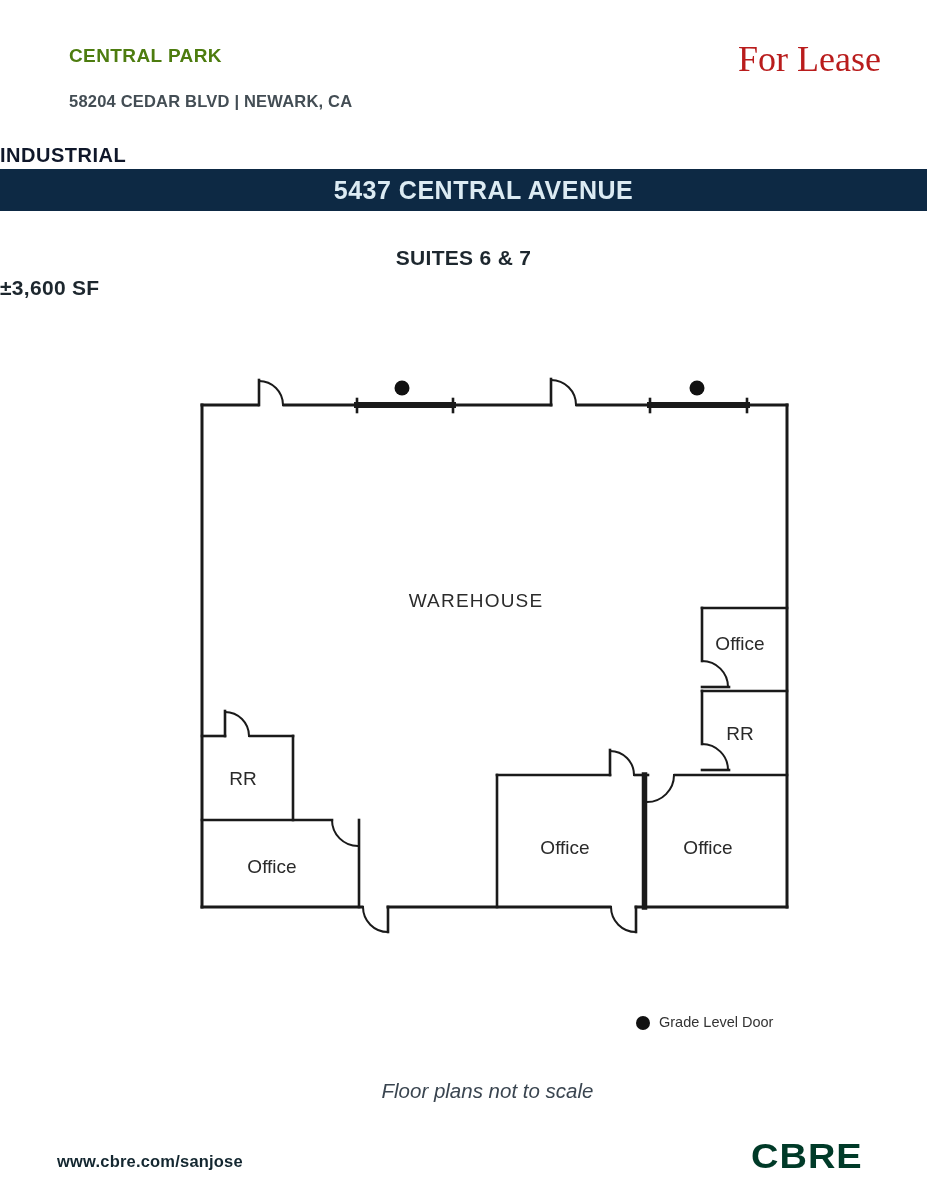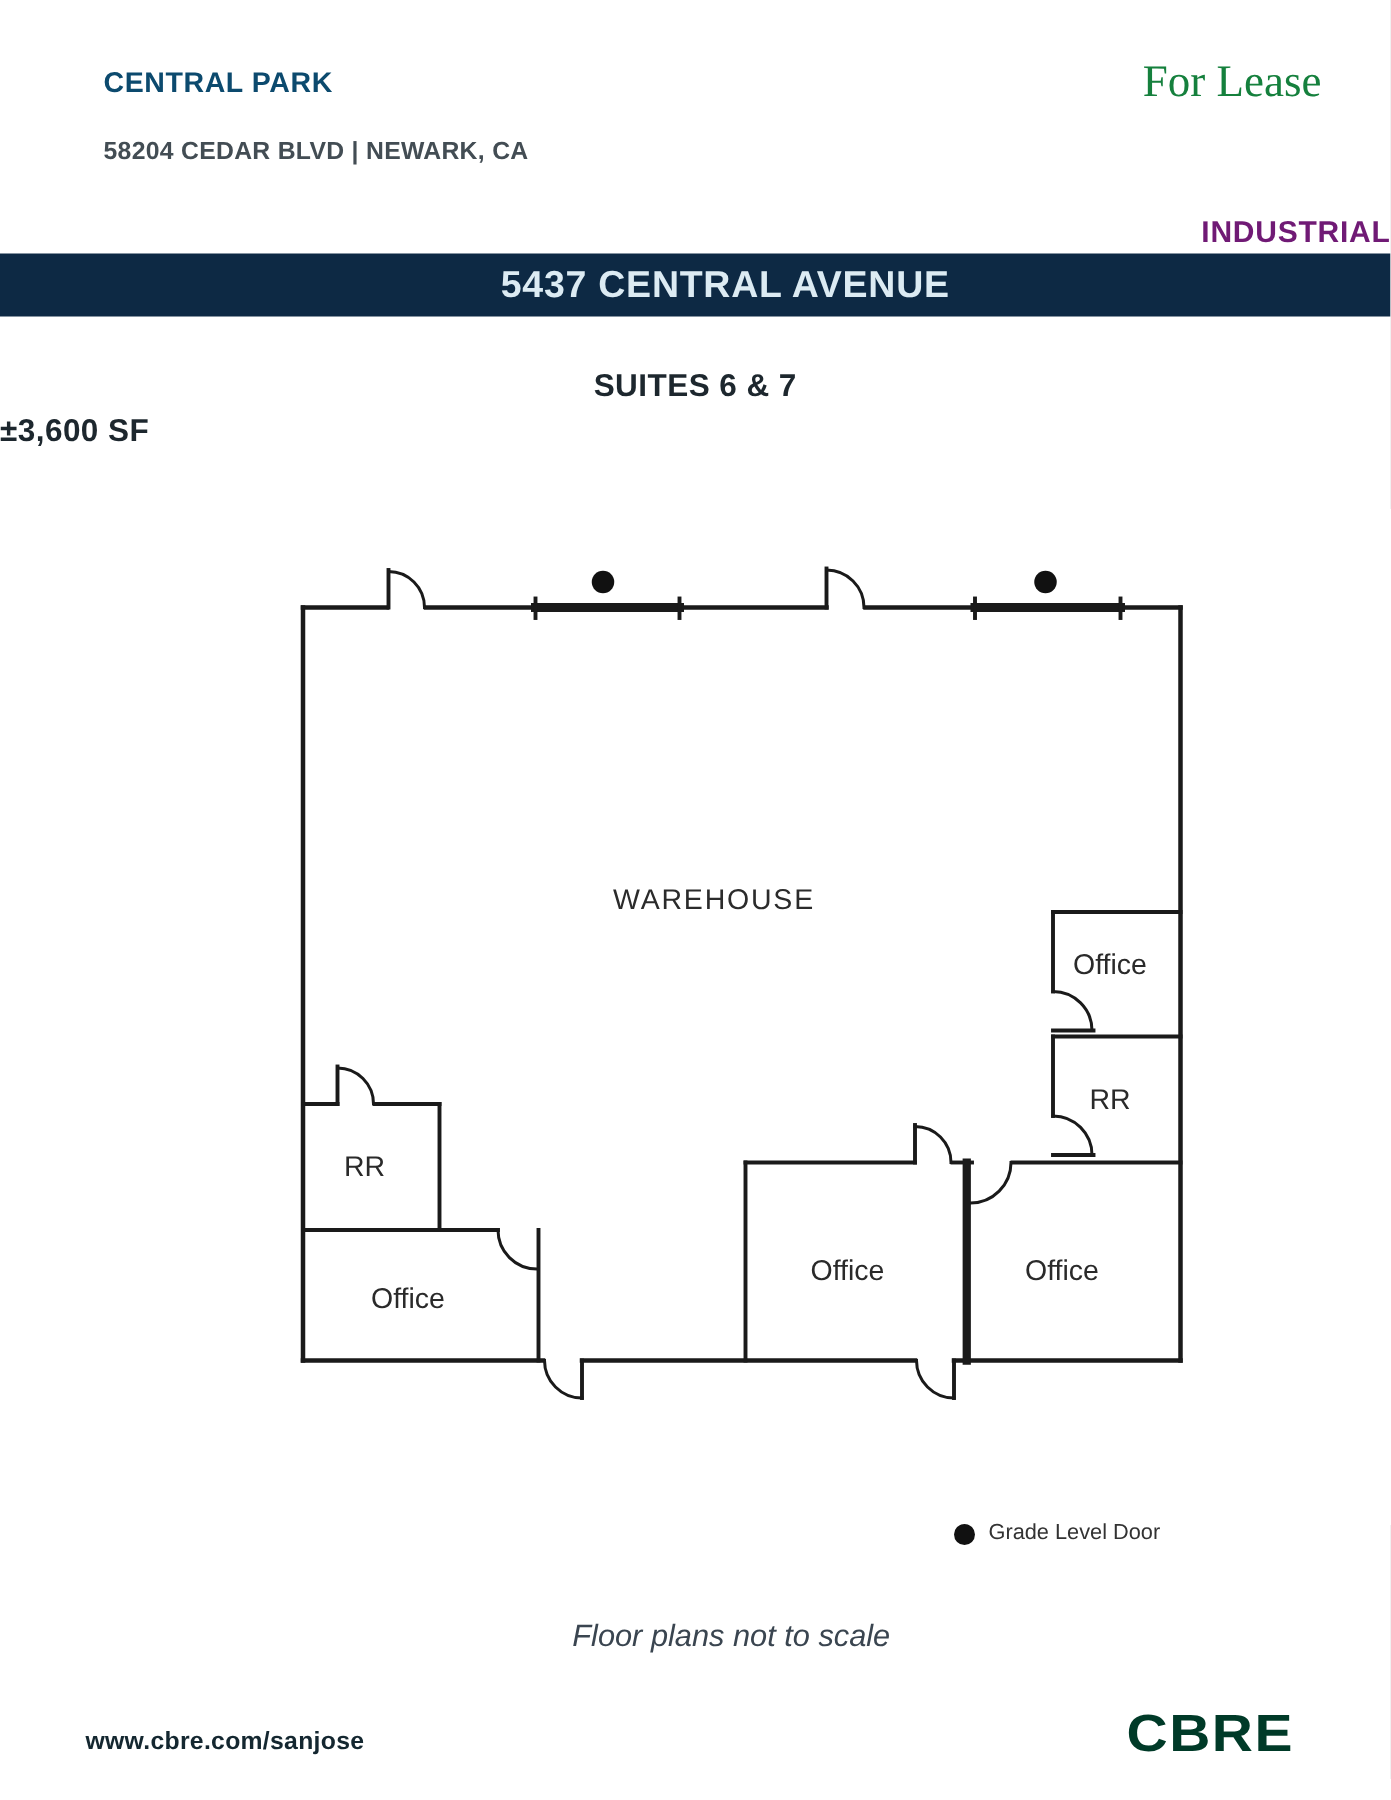--- a/index.html
+++ b/index.html
@@ -1,25 +1,25 @@
 <!DOCTYPE html>
 <html><head>
 <meta charset="utf-8">
 <style>
   html,body{margin:0;padding:0;background:#e8e8e8;}
   .page{
     position:relative;width:927px;height:1200px;background:#ffffff;
     font-family:"Liberation Sans",sans-serif;overflow:hidden;margin:0 auto;
   }
   .abs{position:absolute;}
-  .property-name{left:69px;top:45px;font-size:19px;font-weight:bold;color:#0c4a6e;letter-spacing:.4px;}
+  .property-name{left:69px;top:45px;font-size:19px;font-weight:bold;color:#4d7c0f;letter-spacing:.4px;}
   .addr1{left:69px;top:69px;font-size:16.5px;font-weight:bold;color:#4a545b;letter-spacing:.2px;}
   .addr2{left:69px;top:92px;font-size:16.5px;font-weight:bold;color:#434d54;letter-spacing:.2px;}
-  .for-lease{right:46px;top:38px;font-size:30px;color:#15803d;font-family:"Liberation Serif",serif;margin-left:32px;}
-  .industrial{left:0;top:144px;width:100%;text-align:right;font-size:20px;font-weight:bold;color:#701a75;letter-spacing:.5px;}
+  .for-lease{right:46px;top:38px;font-size:36px;color:#b91c1c;font-family:"Liberation Serif",serif;margin-left:32px;}
+  .industrial{left:0;top:144px;width:100%;text-align:left;font-size:20px;font-weight:bold;color:#0f172a;letter-spacing:.5px;}
   .banner{left:0;top:169px;width:100%;height:42px;background:#0d2944;padding-left:20px;}
   .banner-text{width:100%;text-align:center;line-height:42px;font-size:25px;font-weight:bold;color:#dcebf3;letter-spacing:.5px;}
   .suites-title{left:0;top:246px;width:100%;text-align:center;font-size:21px;font-weight:bold;color:#1d272e;letter-spacing:.3px;}
   .suites-size{left:0;top:276px;width:100%;text-align:left;font-size:21px;font-weight:bold;color:#1d272e;letter-spacing:.3px;}
   .plan-svg{left:180px;top:360px;}
   .room-label{position:absolute;width:120px;text-align:center;font-size:19px;color:#2a2a2a;}
   .warehouse-label{position:absolute;width:240px;text-align:center;font-size:19px;color:#2b2b2b;letter-spacing:1.2px;}
   .legend{left:636px;top:1014px;display:flex;align-items:flex-end;}
   .legend-dot{width:14px;height:14px;border-radius:50%;background:#111;margin-right:9px;}
   .legend-text{font-size:14.5px;color:#333;}

